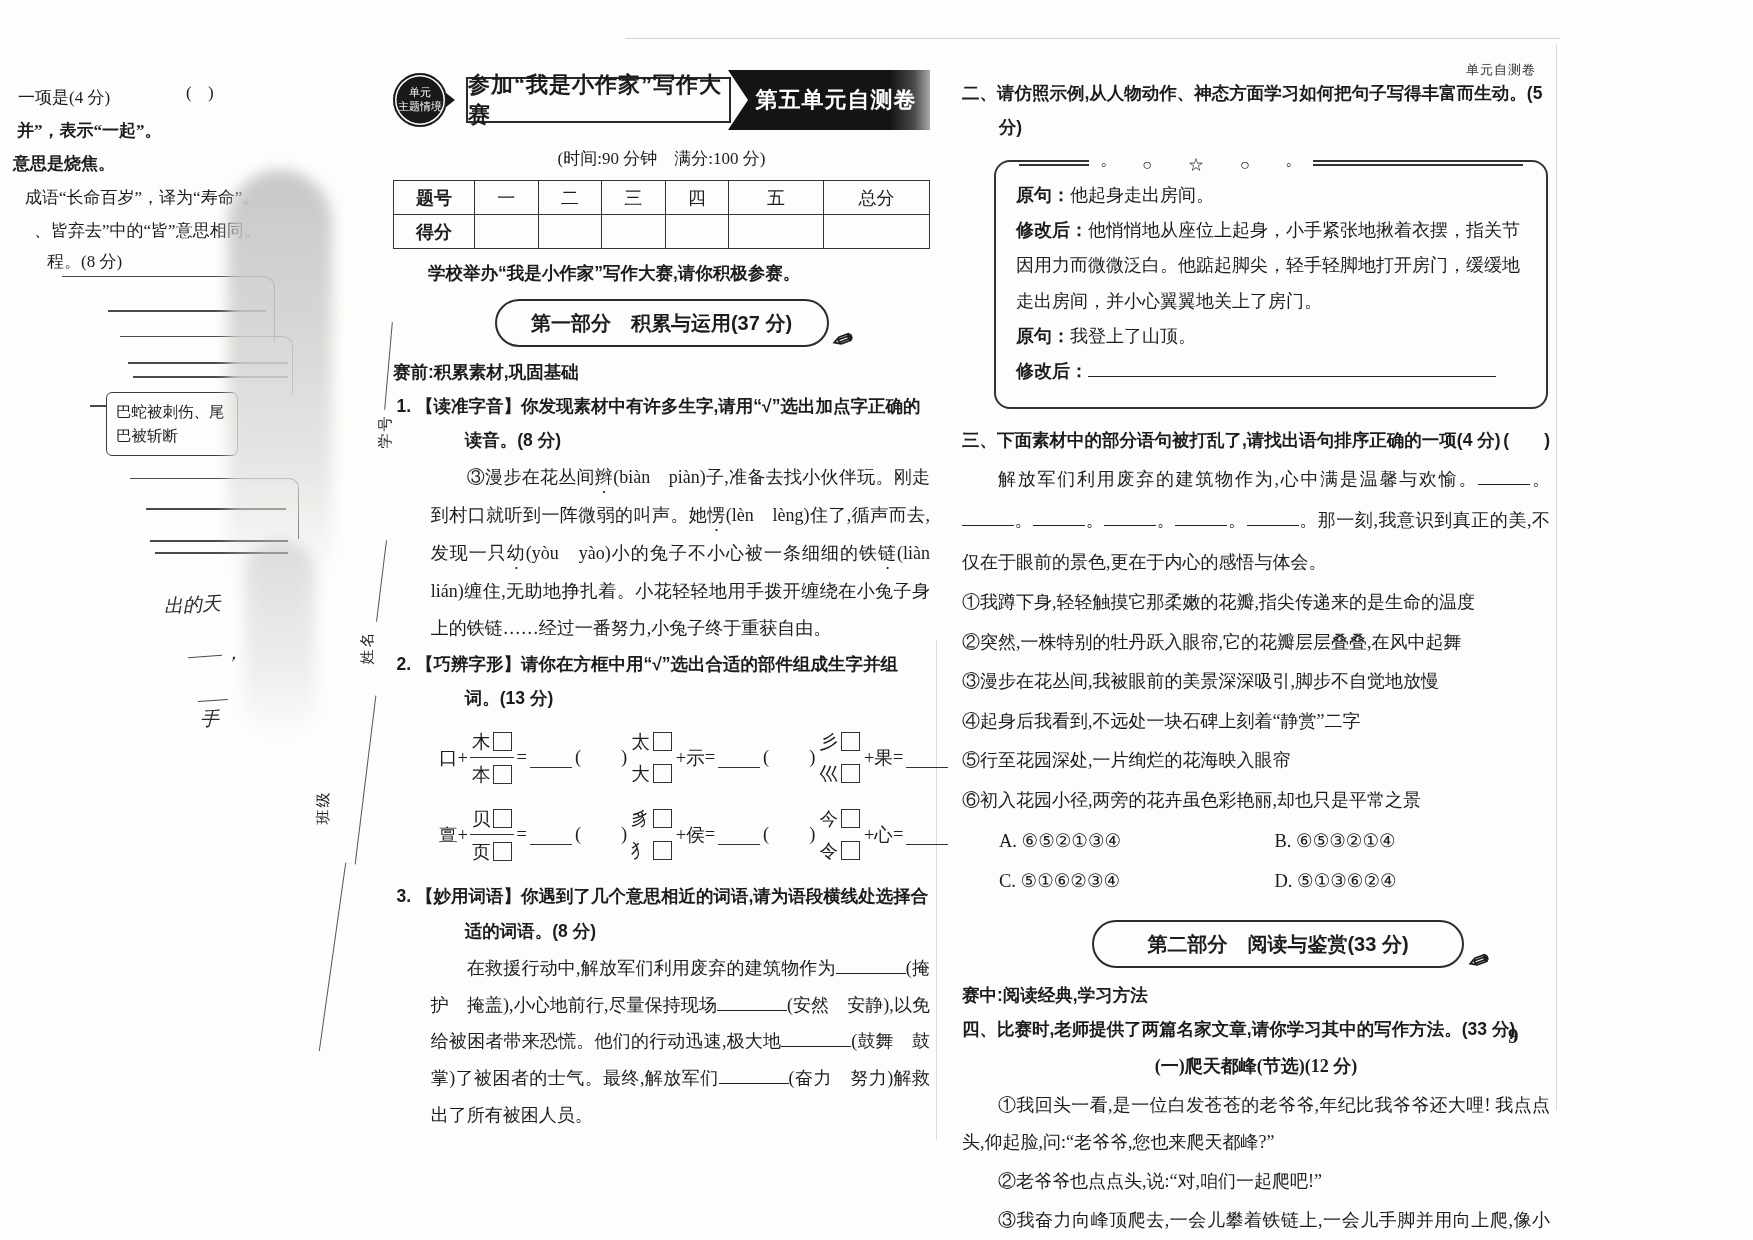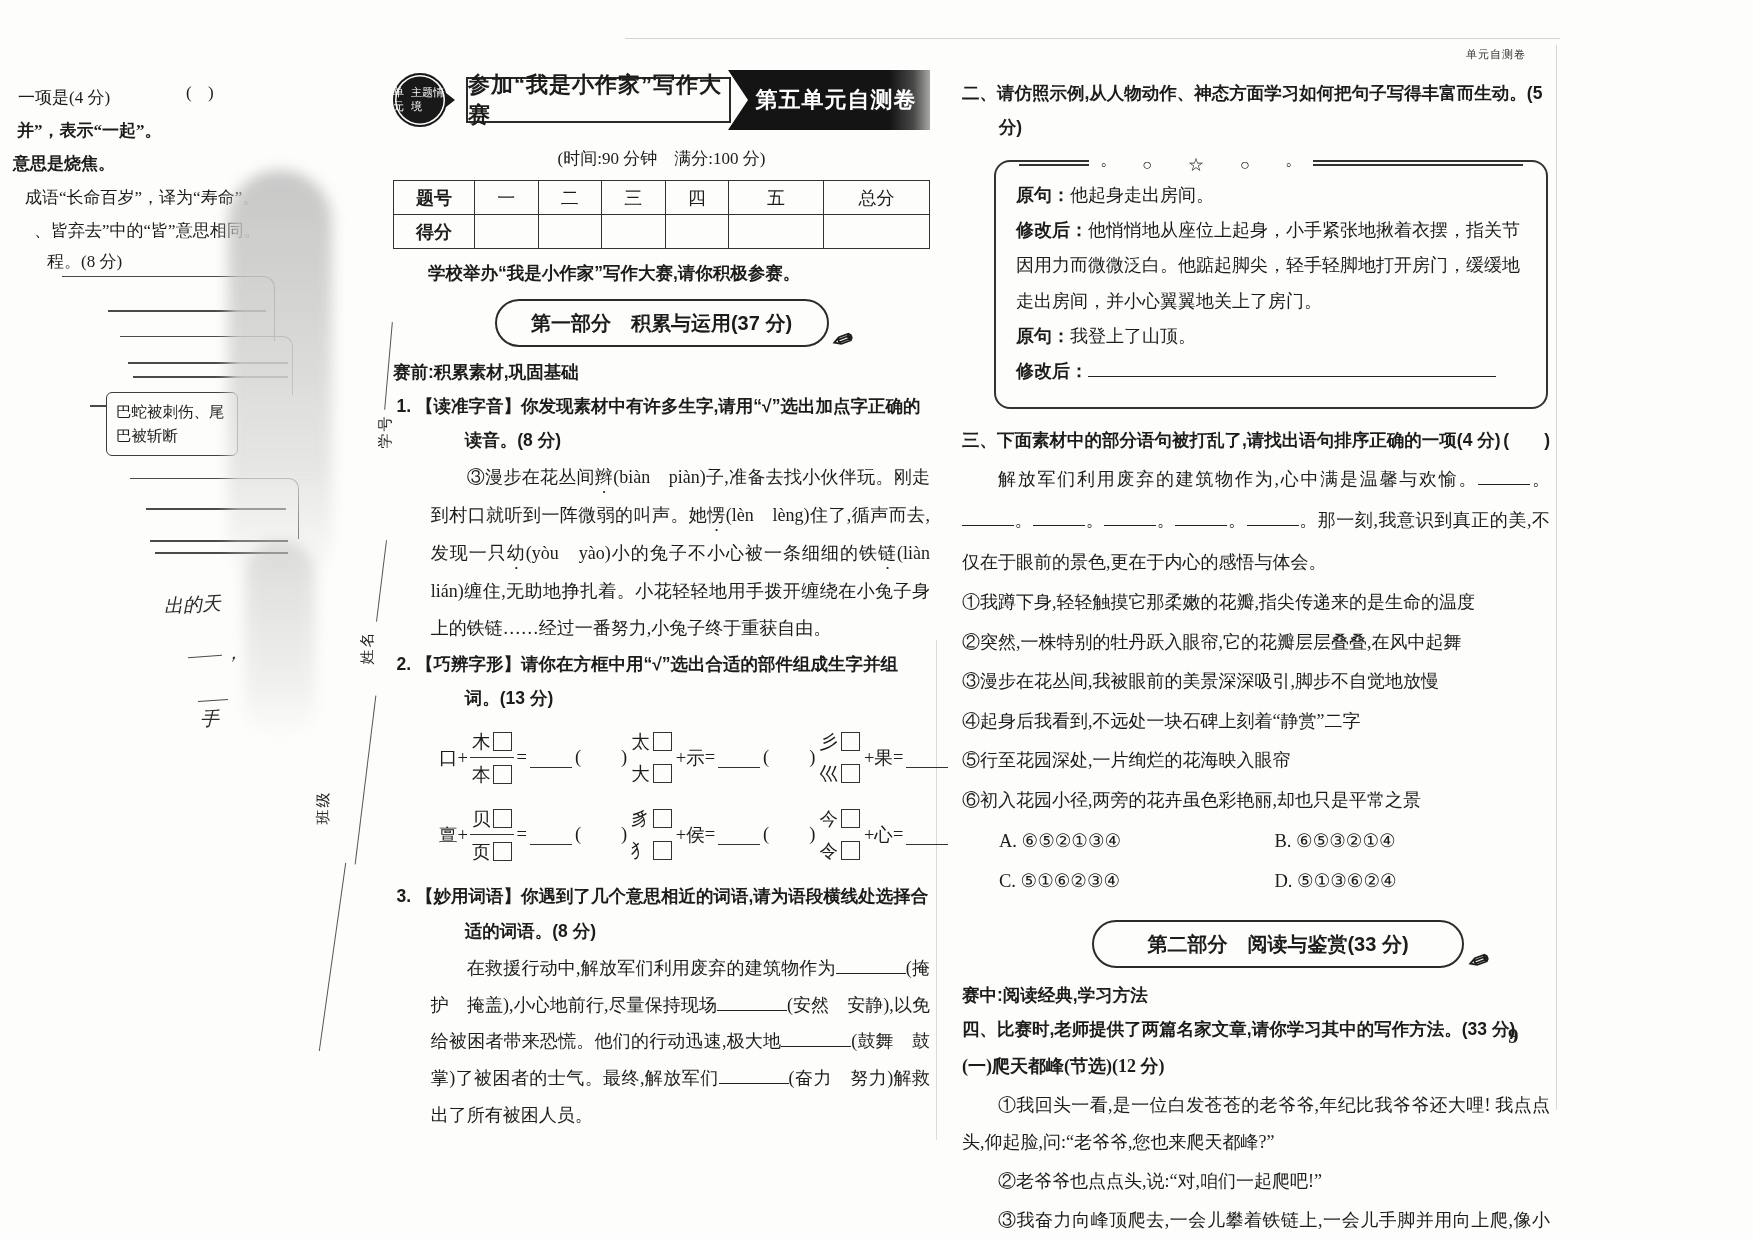--- a/index.html
+++ b/index.html
@@ -30,21 +30,21 @@
   .foldline { position:absolute; width:1.3px; background:#555; }
 
   
   .col-mid  { position:absolute; left:393px; top:70px;  width:537px; }
   .col-right{ position:absolute; left:962px; top:76px;  width:588px; }
 
   
   .hdr { display:flex; align-items:center; }
   .badge {
     width:54px; height:54px; border-radius:50%; background:#191919; color:#fff;
-    display:flex; align-items:center; justify-content:center;
+    display:flex; flex-direction:column; align-items:center; justify-content:center;
     font-size:11px; line-height:1.25; flex:0 0 auto;
     box-shadow:inset 0 0 0 2px #191919, inset 0 0 0 3.5px #fff;
   }
   .badge-tail { width:0; height:0; border:7px solid transparent; border-left:9px solid #191919; margin-left:-1px; }
   .title-box {
     flex:1; border:2.2px solid #2a2a2a; height:42px; margin-left:4px;
     display:flex; align-items:center; justify-content:center;
     font-size:22px; letter-spacing:1px;
   }
   .banner-dark {
@@ -104,23 +104,23 @@
   .exbox-deco .dl { height:1.6px; background:#333; flex:0 0 70px; }
   .exbox-deco .dl.long { flex:0 0 210px; }
   .exbox-deco .stars { background:#fdfdfb; padding:0 12px; font-size:16px; letter-spacing:10px; }
   .lbl { font-weight:600; font-family:"Liberation Sans", sans-serif; }
   .wbl { display:inline-block; width:408px; border-bottom:1.6px solid #222; height:1em; }
 
   .q3head { display:flex; justify-content:space-between; }
   .sent { font-size:18px; line-height:2.2; }
   .opts { display:grid; grid-template-columns:1fr 1fr; margin-left:2em; font-size:18.5px; line-height:2.2; }
 
-  .center { }
+  .center { text-align:center; }
   .pageno { position:absolute; left:1508px; top:1024px; font-size:21px; font-weight:bold; }
-  .corner { position:absolute; left:1466px; top:47px; font-size:11px; letter-spacing:1px; color:#333; }
+  .corner { position:absolute; left:1466px; top:61px; font-size:13px; letter-spacing:1px; color:#333; }
 </style>
 </head>
 <body>
 
 <div class="sheet">
 
   <div class="abs hair" style="left:625px;top:38px;width:935px;height:1px;opacity:.5;"></div>
   <div class="abs hair" style="left:1556px;top:45px;width:1px;height:1065px;opacity:.45;"></div>
   <div class="abs hair" style="left:936px;top:640px;width:1px;height:500px;opacity:.4;"></div>
 

